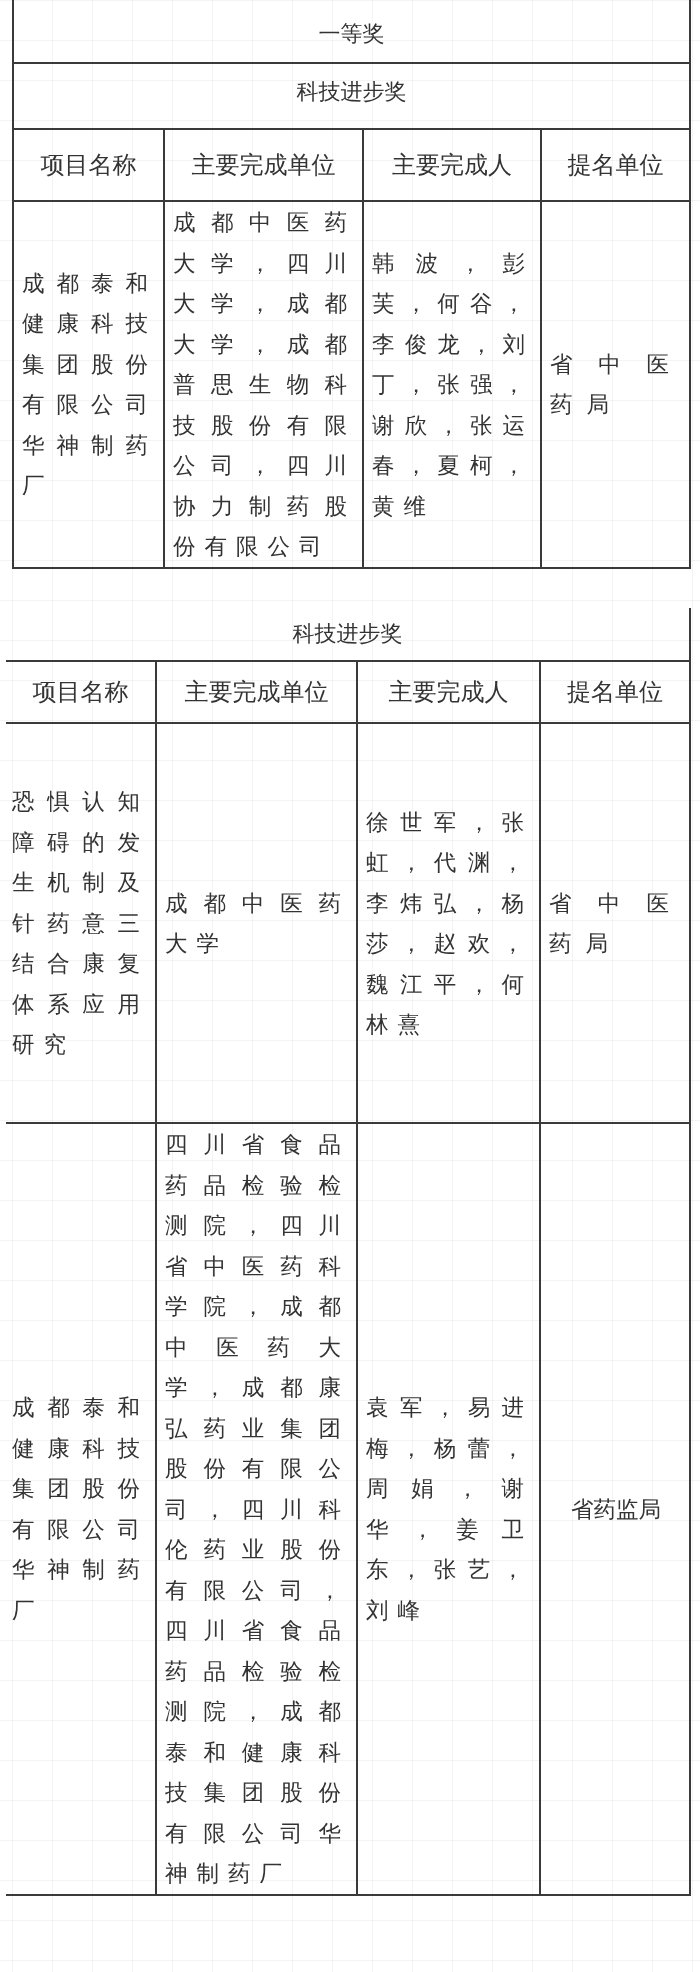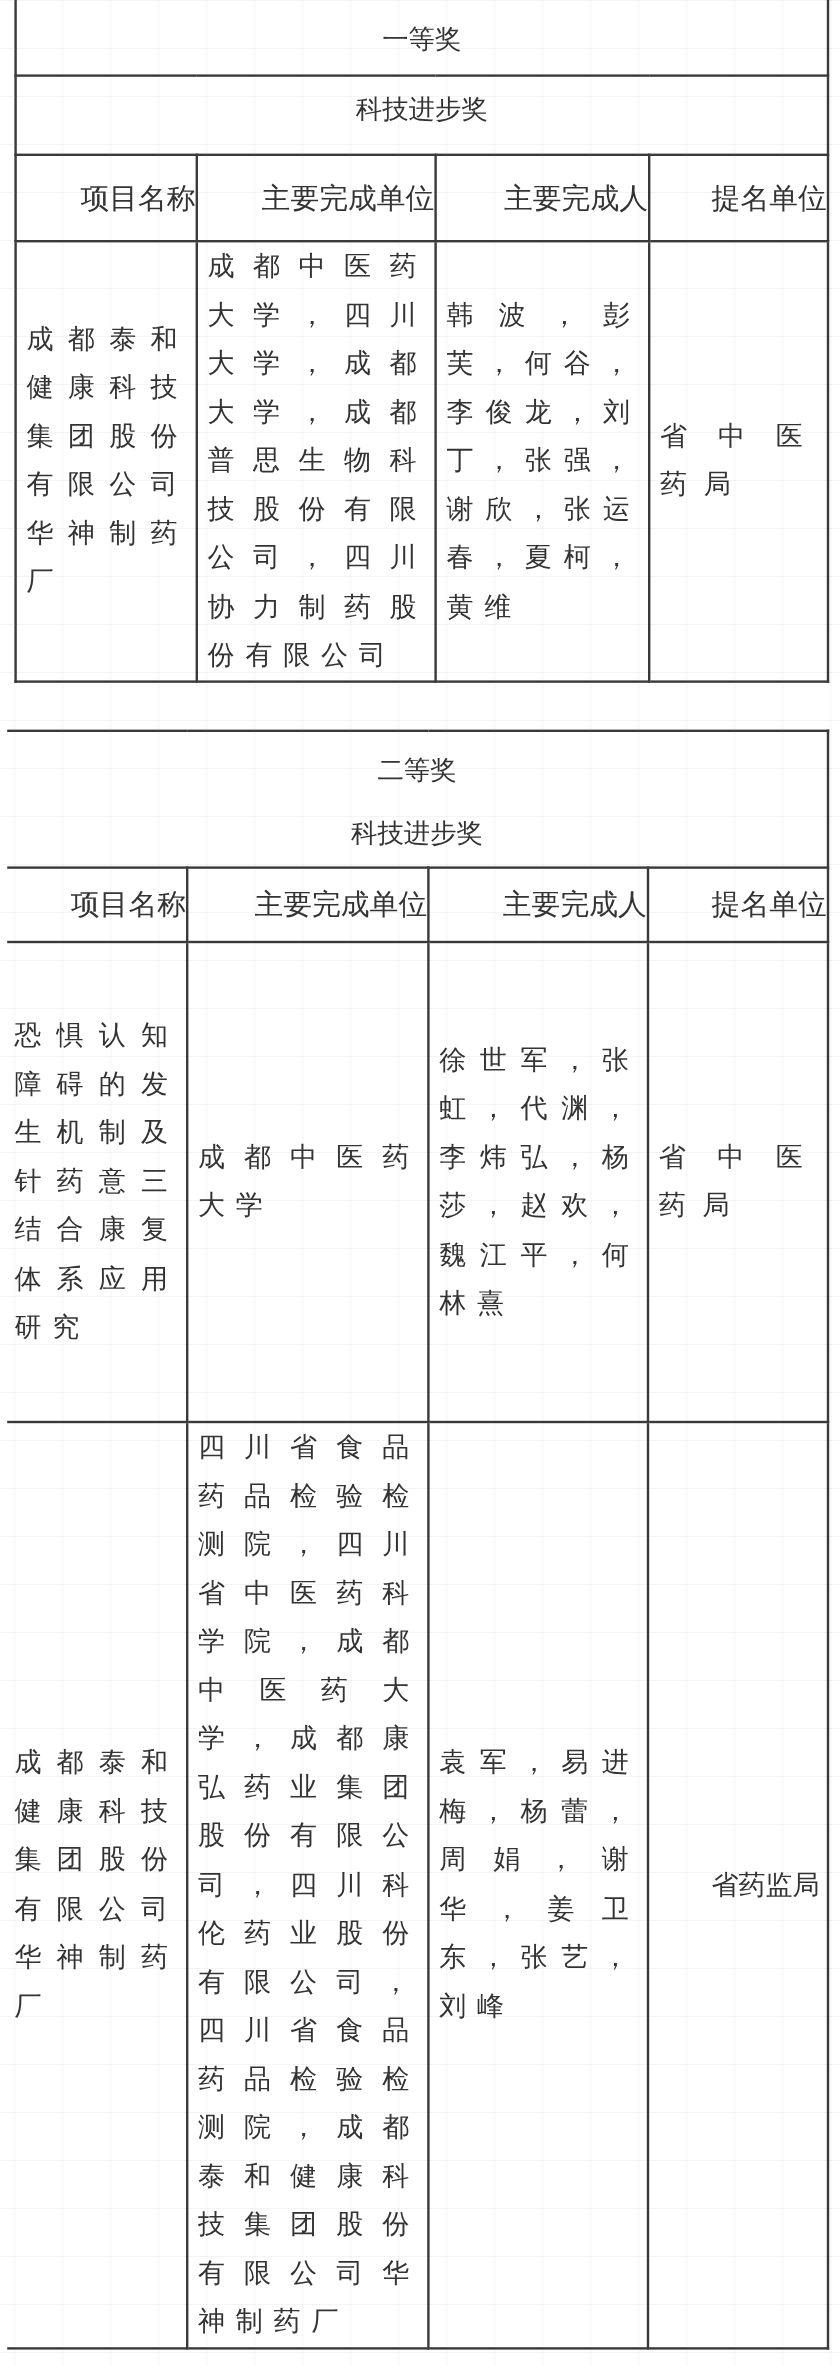--- a/index.html
+++ b/index.html
@@ -10,38 +10,38 @@
       linear-gradient(to right, rgba(0,0,0,0.045) 1px, transparent 1px),
       linear-gradient(to bottom, rgba(0,0,0,0.045) 1px, transparent 1px);
     background-size: 40px 40px;
     background-position: 12px 0;
     font-family: "DejaVu Sans", "Liberation Sans", sans-serif;
     color: #333333;
   }
   .tbl { position: absolute; border-collapse: collapse; table-layout: fixed; }
   .tbl td, .tbl th { border: 2.5px solid #3a3a3a; padding: 0; vertical-align: middle; font-weight: normal; }
   .title-cell { text-align: center; font-size: 22px; line-height: 58px; color: #333; }
-  .head-cell { text-align: right; font-size: 24px; height: 70px; color: #333; }
+  .head-cell { text-align: center; font-size: 24px; height: 70px; color: #333; }
   .body-cell { font-size: 22.5px; line-height: 40.5px; letter-spacing: 9px; color: #333; text-align: justify; margin-left: 18px; }
   .body-cell .inner { padding: 0 6px 0 8px; word-break: break-all; }
 
   
   #t1 { left: 12px; top: -4px; width: 677px; }
   #t1 .title-row td { border-top: none; }
   #t1 .c1 { width: 151px; } #t1 .c2 { width: 199px; } #t1 .c3 { width: 178px; } #t1 .c4 { width: 149px; }
   #t1 .title-cell.first { padding-top: 10px; line-height: 56px; }
   #t1 .title-cell.second { line-height: 56px; padding-bottom: 8px; }
 
   
   #t2 { left: 6px; top: 608px; width: 684px; }
   #t2 td, #t2 th { border-left-width: 2.5px; }
   #t2 .noleft { border-left: none; }
   #t2 .c1 { width: 150px; } #t2 .c2 { width: 201px; } #t2 .c3 { width: 183px; } #t2 .c4 { width: 150px; }
   #t2 .head-cell { height: 60px; }
-  .tight { letter-spacing: 0; text-align: right; }
+  .tight { letter-spacing: 0; }
 </style>
 </head>
 <body>
 
 <table id="t1" class="tbl">
   <colgroup>
       <col class="c1">
       <col class="c2">
       <col class="c3">
       <col class="c4">
@@ -77,23 +77,20 @@
   </table>
 
 <table id="t2" class="tbl">
   <colgroup>
       <col class="c1">
       <col class="c2">
       <col class="c3">
       <col class="c4">
     </colgroup>
   <tbody>
-      <tr>
-    <td colspan="4" class="title-cell noleft" style="padding-top:6px;line-height:54px;border-bottom:none">二等奖</td>
-  </tr>
   <tr>
     <td colspan="4" class="title-cell noleft" style="border-top:none;line-height:52px">科技进步奖</td>
   </tr>
   <tr>
     <th class="head-cell noleft">项目名称</th>
     <th class="head-cell">主要完成单位</th>
     <th class="head-cell">主要完成人</th>
     <th class="head-cell">提名单位</th>
   </tr>
   <tr style="height:400px">

